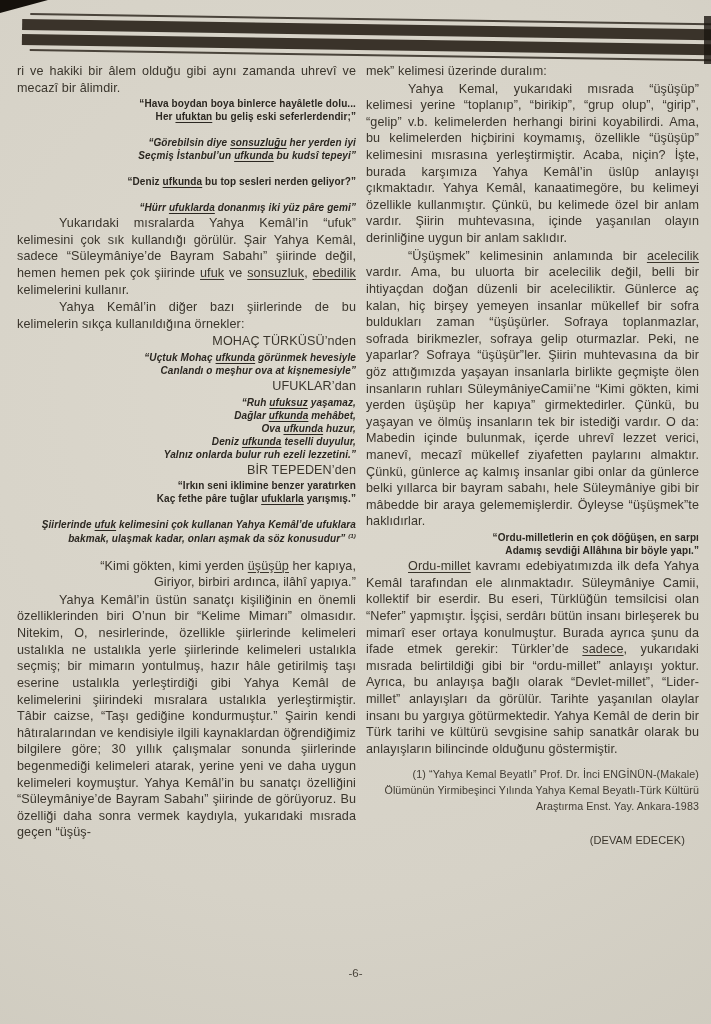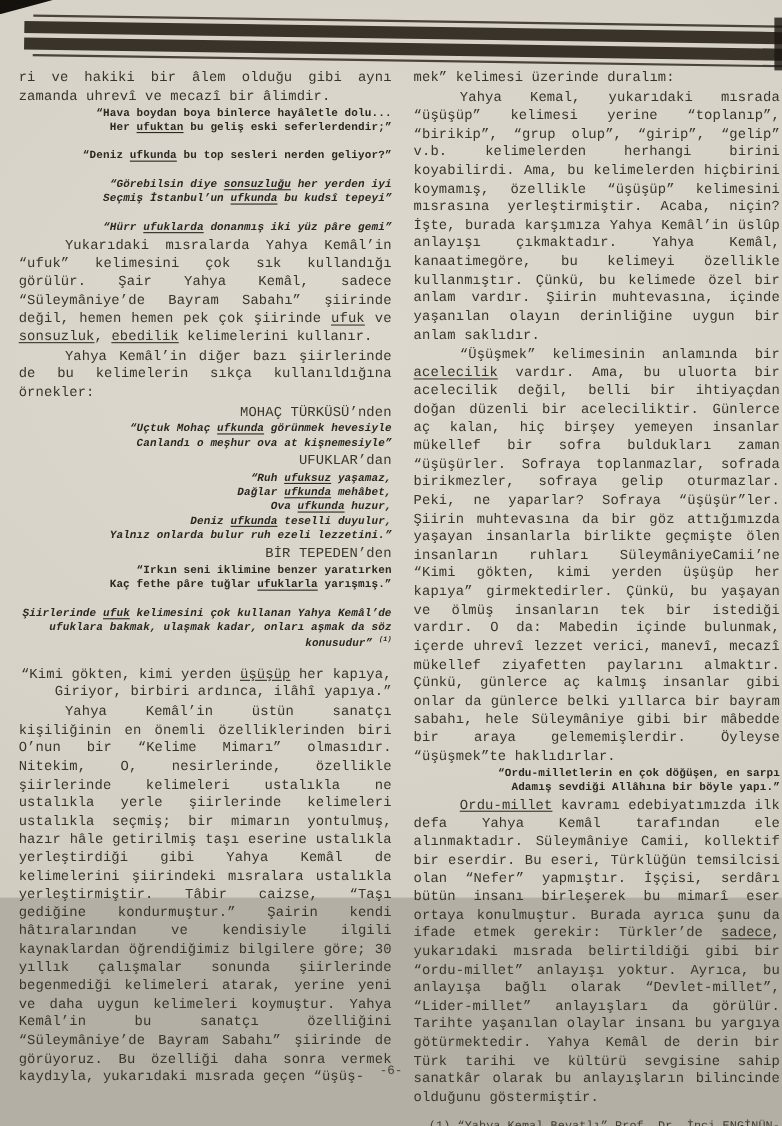--- a/index.html
+++ b/index.html
@@ -1,31 +1,31 @@
 <!DOCTYPE html>
 <html><head>
 <meta charset="utf-8">
 <style>
   html,body{margin:0;padding:0}
   body{width:711px;height:1024px;overflow:hidden;background:#b3afa4}
   .page{
-    position:relative;width:711px;height:816px;
+    position:relative;width:711px;height:1024px;
     background:radial-gradient(140% 100% at 45% 38%, #dcd8cd 0%, #d6d2c7 50%, #cdc9bd 82%, #bdb9ad 100%);
-    font-family:Liberation Mono, monospace;
+    font-family:Liberation Sans, sans-serif;
     color:var(--ink,#3a352c);
   }
   .corner-wedge{position:absolute;left:0;top:0;width:48px;height:13px;background:#15110c;
     clip-path:polygon(0 0,100% 0,0 100%)}
   .bars{position:absolute;left:22px;right:-4px;top:13px;transform:rotate(.85deg);transform-origin:0 50%}
   .bars .rule{height:2px;background:var(--bar,#3a332a);margin:0 0 4px 8px;opacity:.9}
   .bars .bar{height:11px;background:var(--bar,#3a332a);margin:0 0 4px 0}
   .endcap{position:absolute;right:0;top:16px;width:7px;height:48px;background:#1b1610;opacity:.8}
   .col{position:absolute;top:63px;font-size:12.6px;line-height:1.32;text-align:justify;letter-spacing:.1px}
   .col.left{left:17px;width:339px}
-  .col.right{left:376px;width:333px}
+  .col.right{left:366px;width:333px}
   .blk{margin:0 0 1px 0}
   .gap{margin-top:13px}
   .ind{text-indent:42px}
   .qb,.qbi{font-weight:700;font-size:10px;line-height:1.3;text-align:right;color:var(--qink,#2b2721)}
   .qbi{font-style:italic}
   .bv{text-align:right}
   .src{padding-left:64px;text-align:right}
   .footnote{font-size:10.7px;line-height:1.5;text-align:right;margin-top:9px;color:#413c33}
   .devam{text-align:right;padding-right:14px;margin-top:18px;font-size:11px}
   .u{text-decoration:underline;text-underline-offset:2px;text-decoration-thickness:1px}
@@ -44,25 +44,25 @@
     <div class="rule"></div>
   </div>
   <div class="endcap"></div>
 
   <div class="col left" id="col-left">
       <div class="blk body"><span><span>ri ve hakiki bir âlem olduğu gibi aynı zamanda uhrevî ve mecazî bir âlimdir.</span></span></div>
       <div class="blk qb">
         <div><span>“Hava boydan boya binlerce hayâletle dolu...</span></div>
         <div><span>Her </span><span class="u">ufuktan</span><span> bu geliş eski seferlerdendir;”</span></div>
       </div>
-      <div class="blk qb gap"><span><span>“Deniz </span><span class="u">ufkunda</span><span> bu top sesleri nerden geliyor?”</span></span></div>
       <div class="blk qbi gap">
         <div><span>“Görebilsin diye </span><span class="u">sonsuzluğu</span><span> her yerden iyi</span></div>
         <div><span>Seçmiş İstanbul’un </span><span class="u">ufkunda</span><span> bu kudsî tepeyi”</span></div>
       </div>
+      <div class="blk qb gap"><span><span>“Deniz </span><span class="u">ufkunda</span><span> bu top sesleri nerden geliyor?”</span></span></div>
       <div class="blk qbi gap"><span><span>“Hürr </span><span class="u">ufuklarda</span><span> donanmış iki yüz pâre gemi”</span></span></div>
       <div class="blk body ind"><span><span>Yukarıdaki mısralarda Yahya Kemâl’in “ufuk” kelimesini çok sık kullandığı görülür. Şair Yahya Kemâl, sadece “Süleymâniye’de Bayram Sabahı” şiirinde değil, hemen hemen pek çok şiirinde </span><span class="u">ufuk</span><span> ve </span><span class="u">sonsuzluk</span><span>, </span><span class="u">ebedilik</span><span> kelimelerini kullanır.</span></span></div>
       <div class="blk body ind"><span><span>Yahya Kemâl’in diğer bazı şiirlerinde de bu kelimelerin sıkça kullanıldığına örnekler:</span></span></div>
       <div class="blk src"><span><span>MOHAÇ TÜRKÜSÜ’nden</span></span></div>
       <div class="blk qbi">
         <div><span>“Uçtuk Mohaç </span><span class="u">ufkunda</span><span> görünmek hevesiyle</span></div>
         <div><span>Canlandı o meşhur ova at kişnemesiyle”</span></div>
       </div>
       <div class="blk src"><span><span>UFUKLAR’dan</span></span></div>
       <div class="blk qbi">

